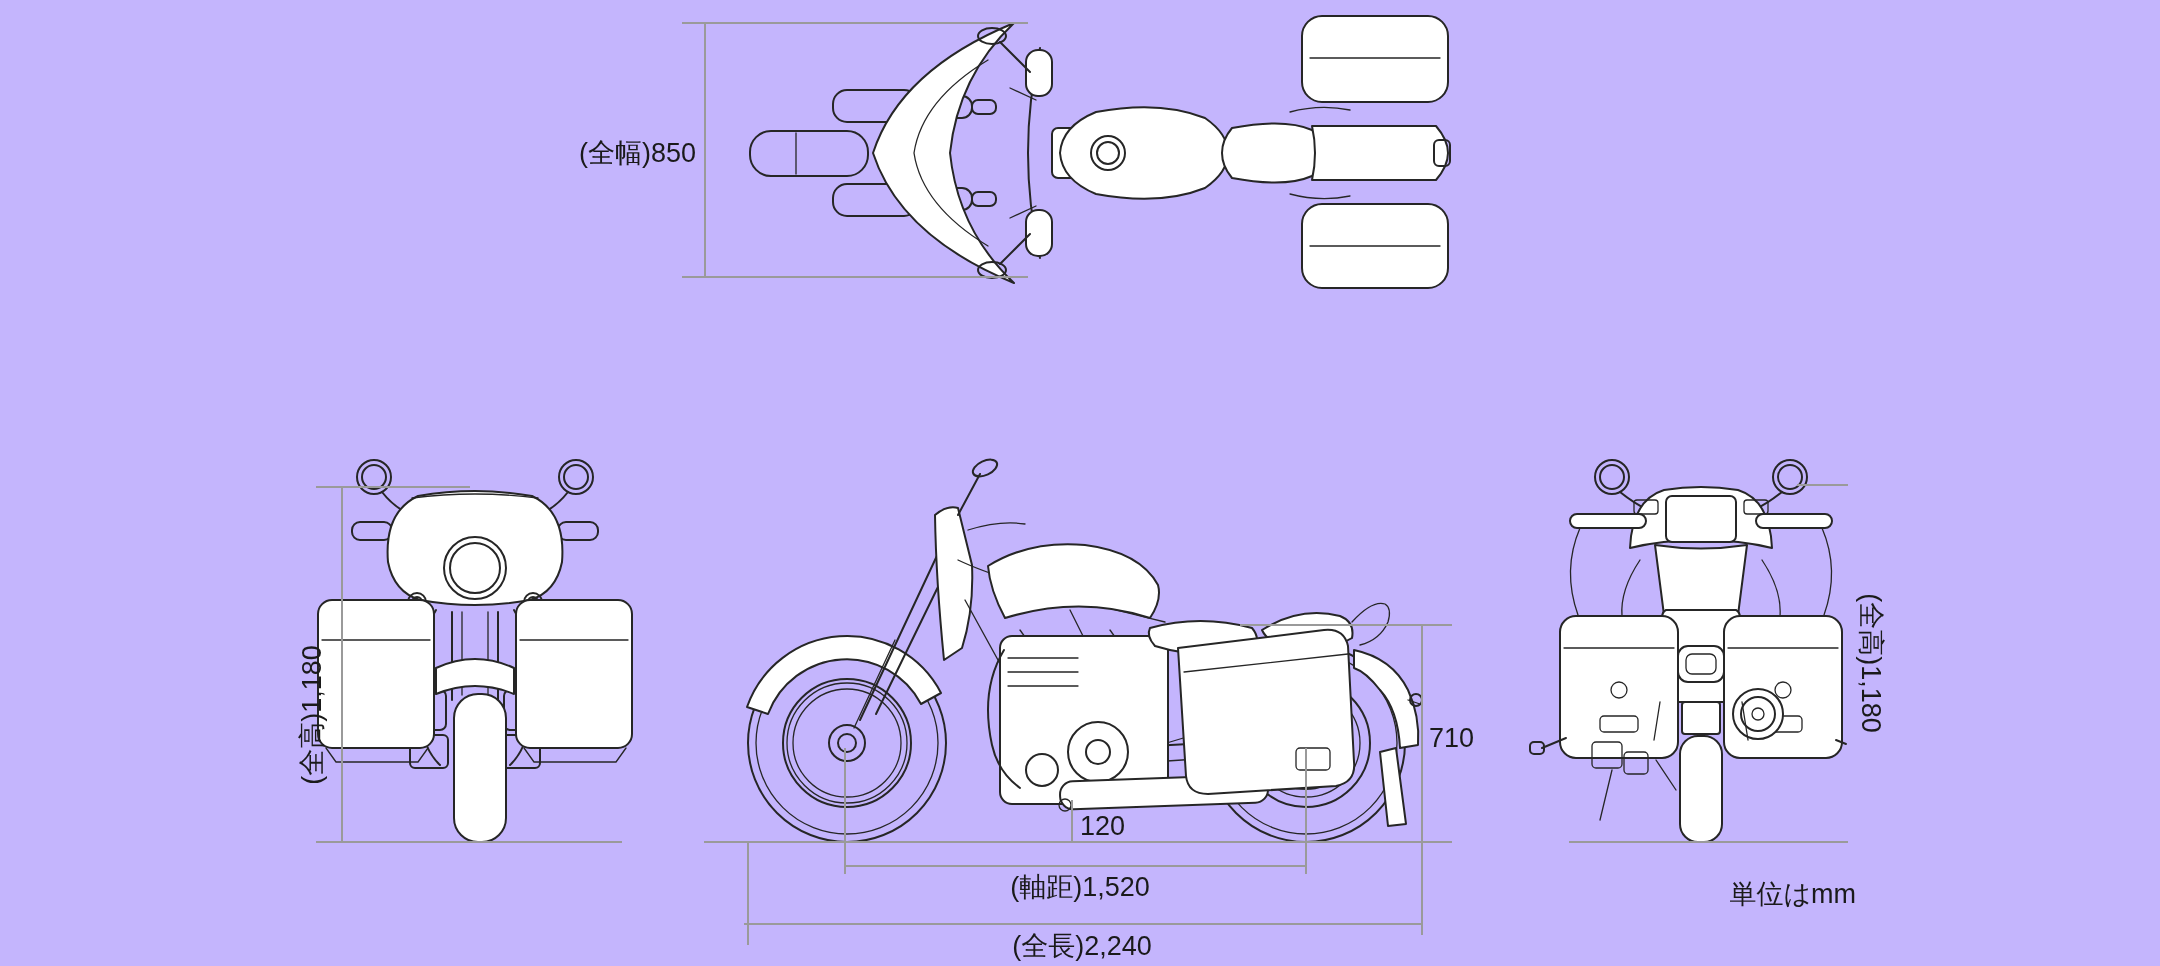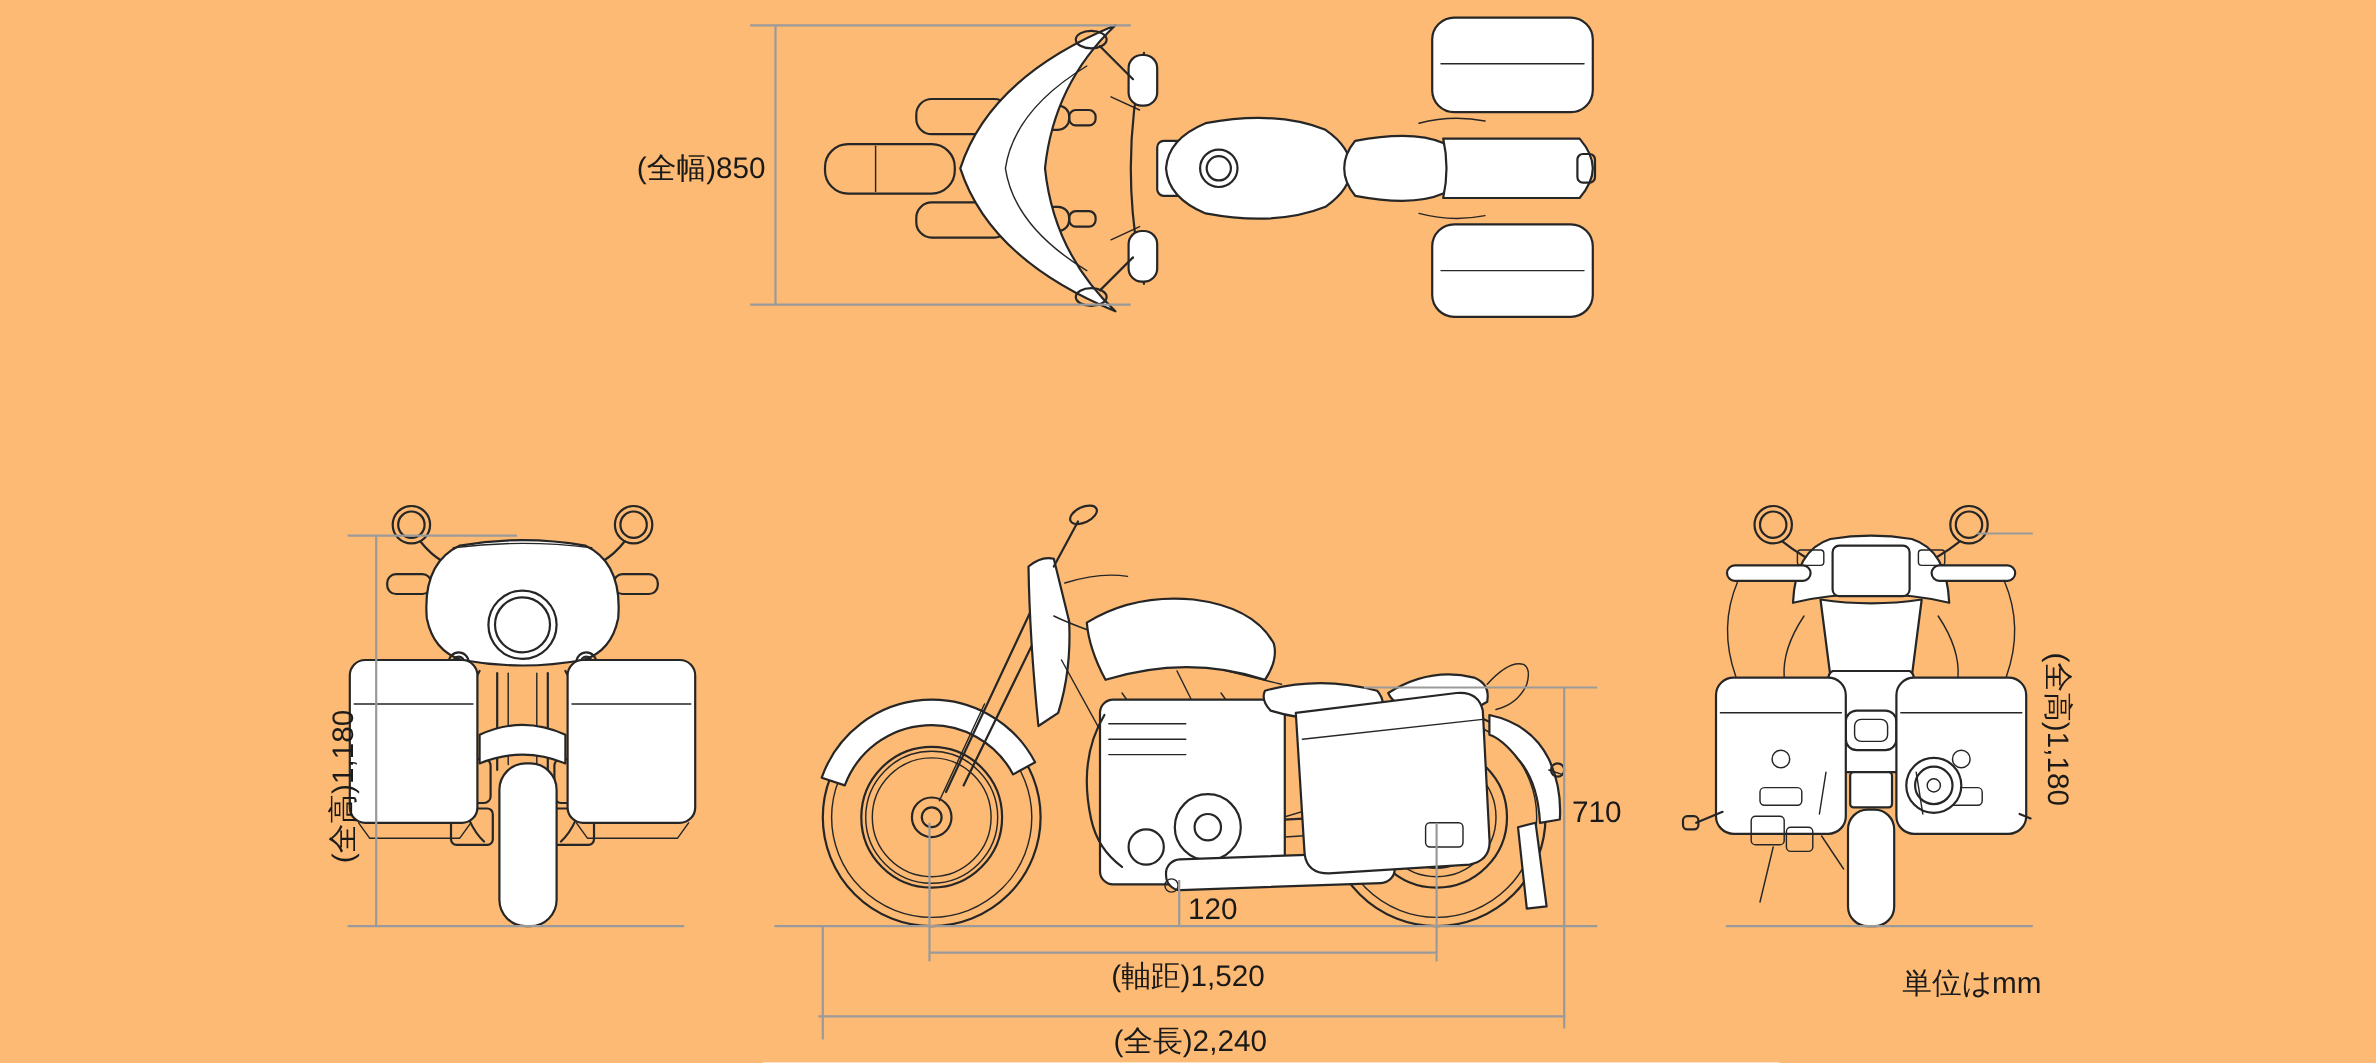--- a/index.html
+++ b/index.html
@@ -1,16 +1,16 @@
 <!DOCTYPE html>
 <html><head>
 <meta charset="utf-8">
 <style>
   html,body{margin:0;padding:0;background:#ffffff;}
-  .canvas{position:relative;width:2160px;height:966px;background:#fdba74;overflow:hidden;}
+  .canvas{position:relative;width:2160px;height:966px;background:#c4b5fd;overflow:hidden;}
   svg{position:absolute;left:0;top:0;}
   .art{stroke:#262626;stroke-width:2;fill:none;stroke-linecap:round;stroke-linejoin:round;}
   .art .fill{fill:#ffffff;}
   .art .thin{stroke-width:1.3;}
   .dims line, .dims path{stroke:#9a9a9a;stroke-width:2;fill:none;}
   .dim-label{font-family:"Liberation Sans","DejaVu Sans",sans-serif;font-size:27px;fill:#1a1a1a;}
 </style>
 </head>
 <body>
 

